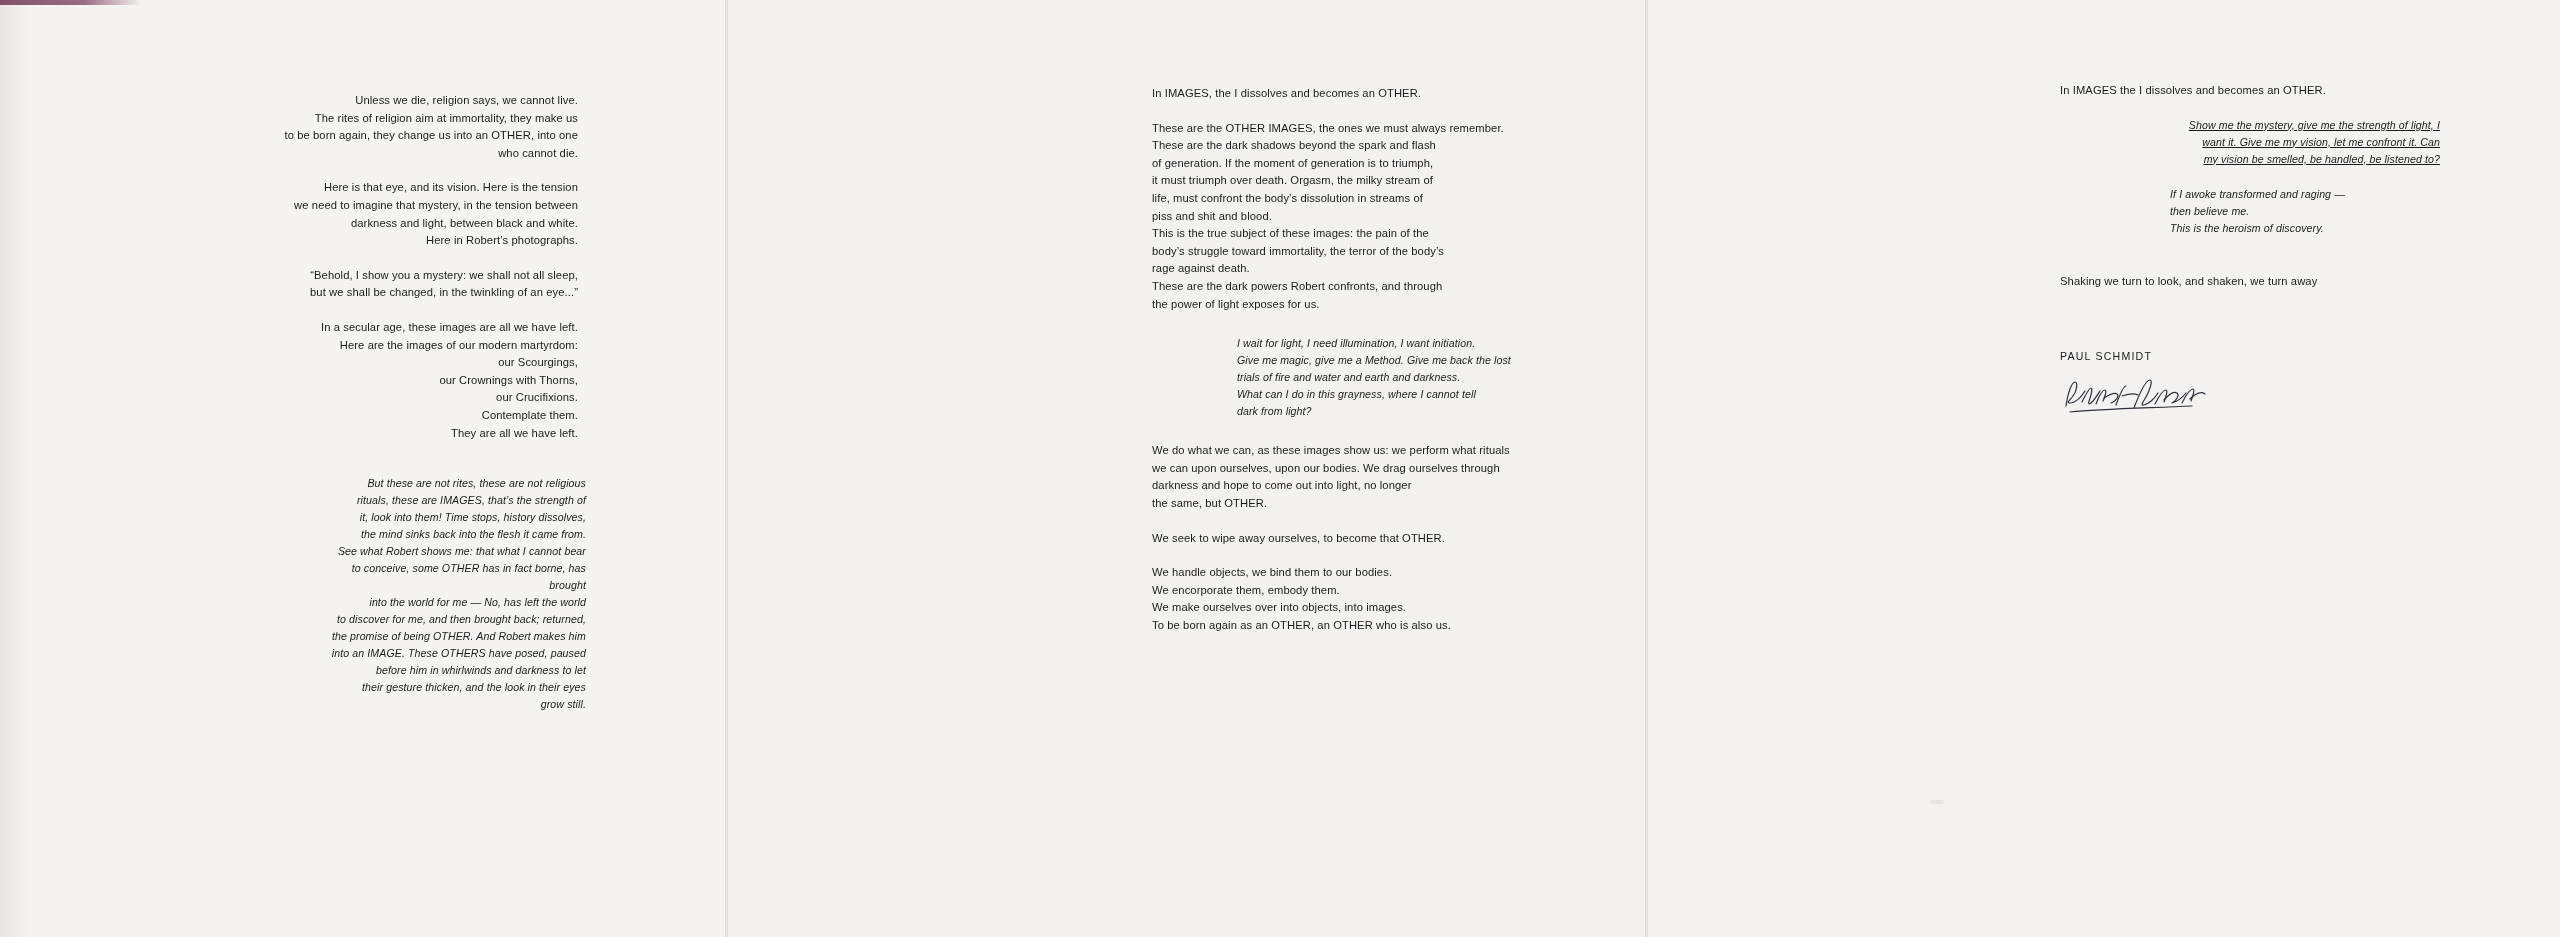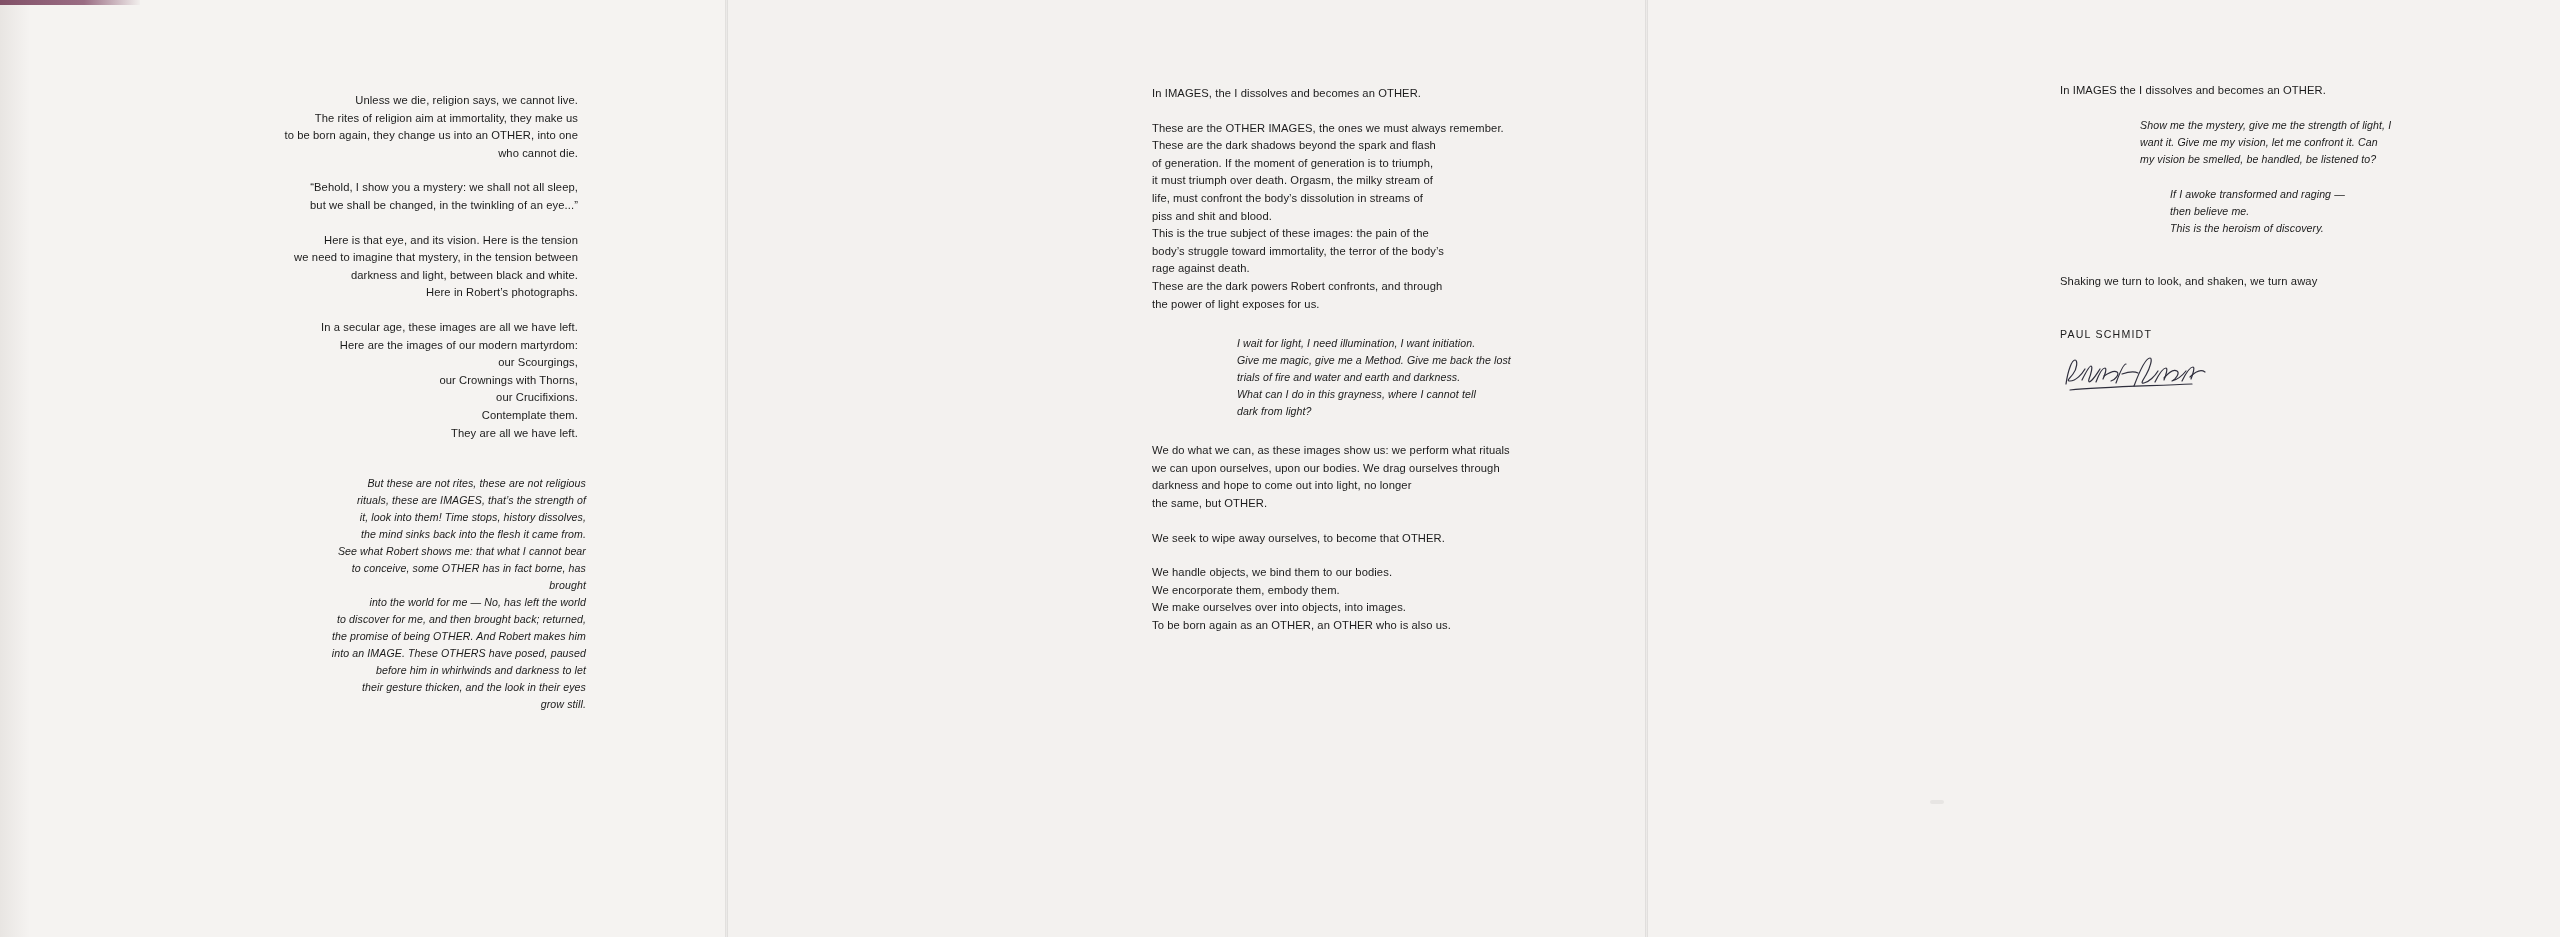--- a/index.html
+++ b/index.html
@@ -88,30 +88,31 @@
     margin-bottom: 22px;
   }
 
   
   .col-3 { left: 2060px; top: 82px; width: 380px; }
   .col-3 .verse-block {
     margin-top: 15px;
     margin-left: 80px;
     width: 300px;
     margin-bottom: 18px;
-    text-align: left;
+    text-align: right;
+    text-decoration: underline;
   }
   .col-3 .verse-block-2 {
     margin-top: 10px;
     margin-left: 110px;
     width: 260px;
     margin-bottom: 36px;
   }
   .signature-name {
-    margin-top: 36px;
+    margin-top: 58px;
     font-size: 10.6px;
     letter-spacing: 1.2px;
   }
   .signature-mark {
     margin-top: 6px;
     width: 150px;
     height: 46px;
     color: #2c2c3a;
   }
   .faint-mark {
@@ -136,26 +137,26 @@
   <div class="seam seam-2"></div>
   <div class="edge-left"></div>
   <div class="edge-top-tint"></div>
   <div class="faint-mark"></div>
 
   <div class="col col-1">
     <p style="white-space:pre-line">Unless we die, religion says, we cannot live.
 The rites of religion aim at immortality, they make us
 to be born again, they change us into an OTHER, into one
 who cannot die.</p>
-    <p style="white-space:pre-line">“Behold, I show you a mystery: we shall not all sleep,
-but we shall be changed, in the twinkling of an eye...”</p>
     <p style="white-space:pre-line">Here is that eye, and its vision. Here is the tension
 we need to imagine that mystery, in the tension between
 darkness and light, between black and white.
 Here in Robert’s photographs.</p>
+    <p style="white-space:pre-line">“Behold, I show you a mystery: we shall not all sleep,
+but we shall be changed, in the twinkling of an eye...”</p>
     <p style="white-space:pre-line">In a secular age, these images are all we have left.
 Here are the images of our modern martyrdom:
 our Scourgings,
 our Crownings with Thorns,
 our Crucifixions.
 Contemplate them.
 They are all we have left.</p>
     <div class="verse verse-block" style="white-space:pre-line">But these are not rites, these are not religious
 rituals, these are IMAGES, that’s the strength of
 it, look into them! Time stops, history dissolves,

